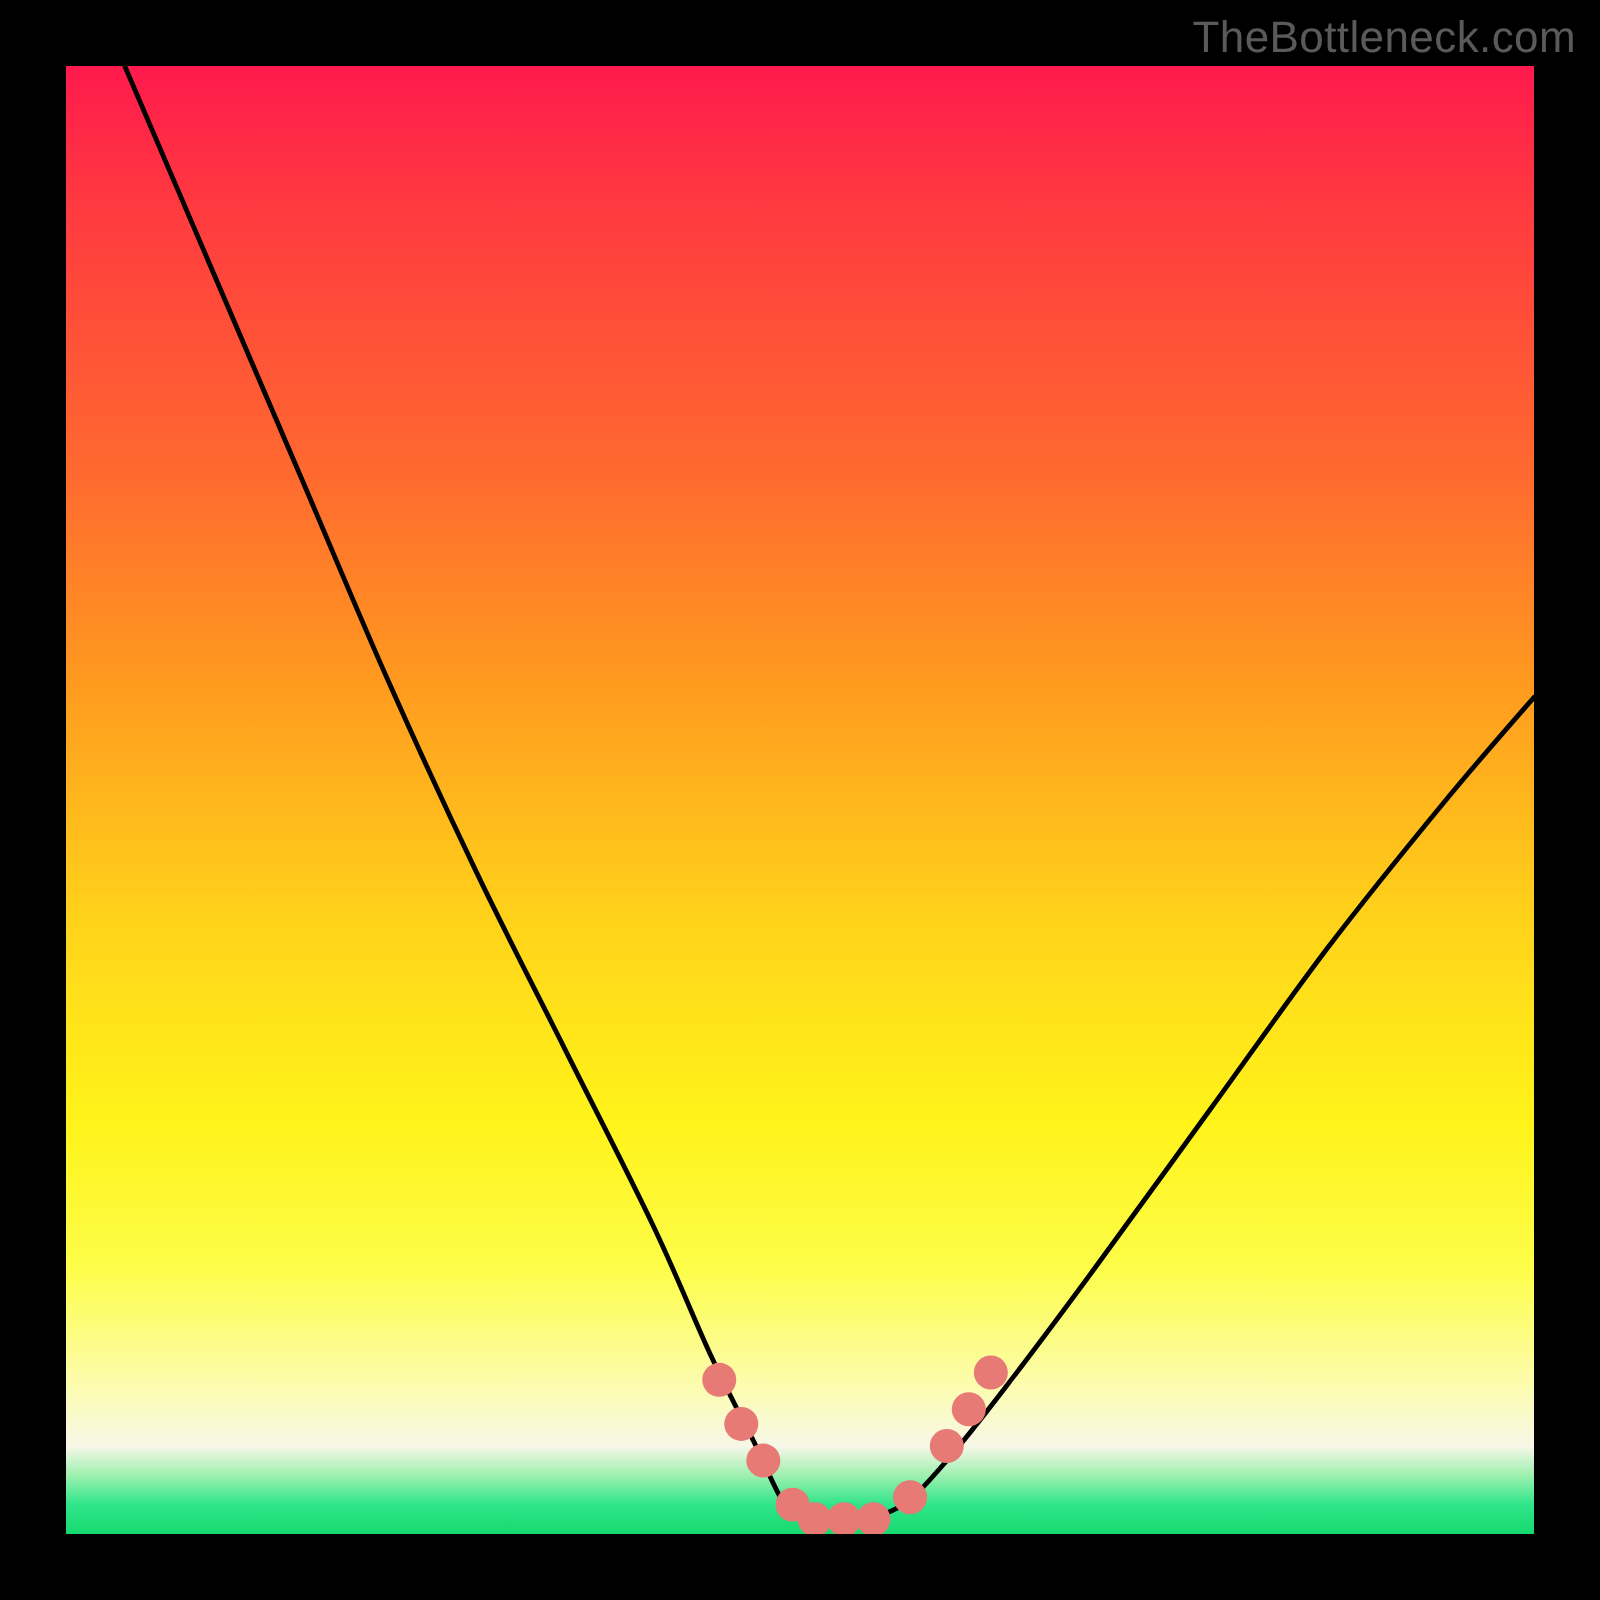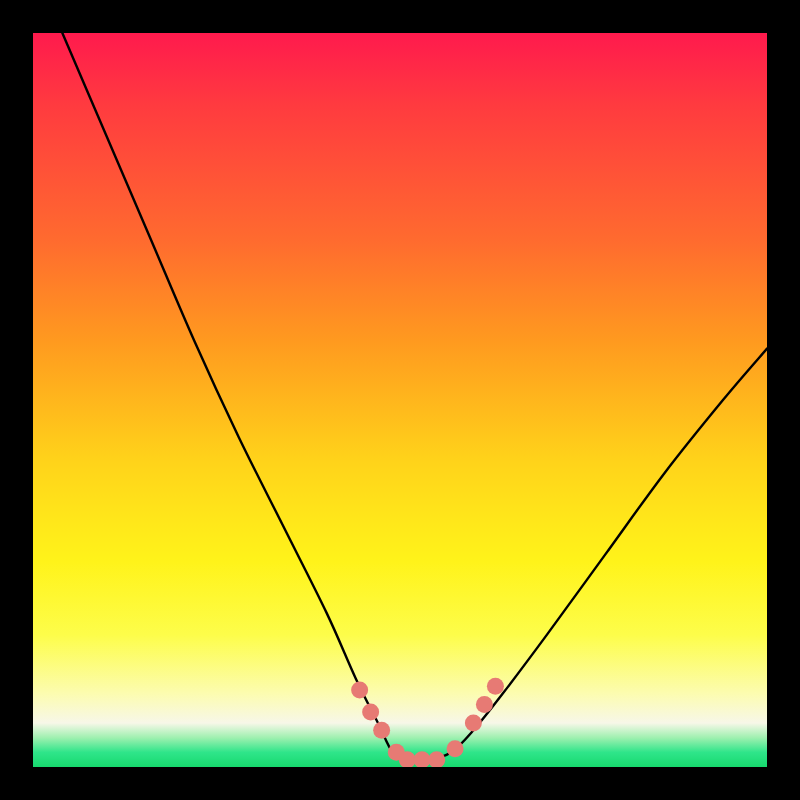--- a/index.html
+++ b/index.html
@@ -72,13 +72,14 @@
           <circle cx="374.34000000000003" cy="726.66" r="8.5" fill="#e77a74"></circle>
           <circle cx="389.02000000000004" cy="726.66" r="8.5" fill="#e77a74"></circle>
           <circle cx="403.70000000000005" cy="726.66" r="8.5" fill="#e77a74"></circle>
           <circle cx="422.04999999999995" cy="715.65" r="8.5" fill="#e77a74"></circle>
           <circle cx="440.4" cy="689.96" r="8.5" fill="#e77a74"></circle>
           <circle cx="451.40999999999997" cy="671.61" r="8.5" fill="#e77a74"></circle>
           <circle cx="462.42" cy="653.26" r="8.5" fill="#e77a74"></circle>
         </g>
     </svg>
   </div>
+  <div class="watermark">TheBottleneck.com</div>
 </div>
 
 </body></html>

